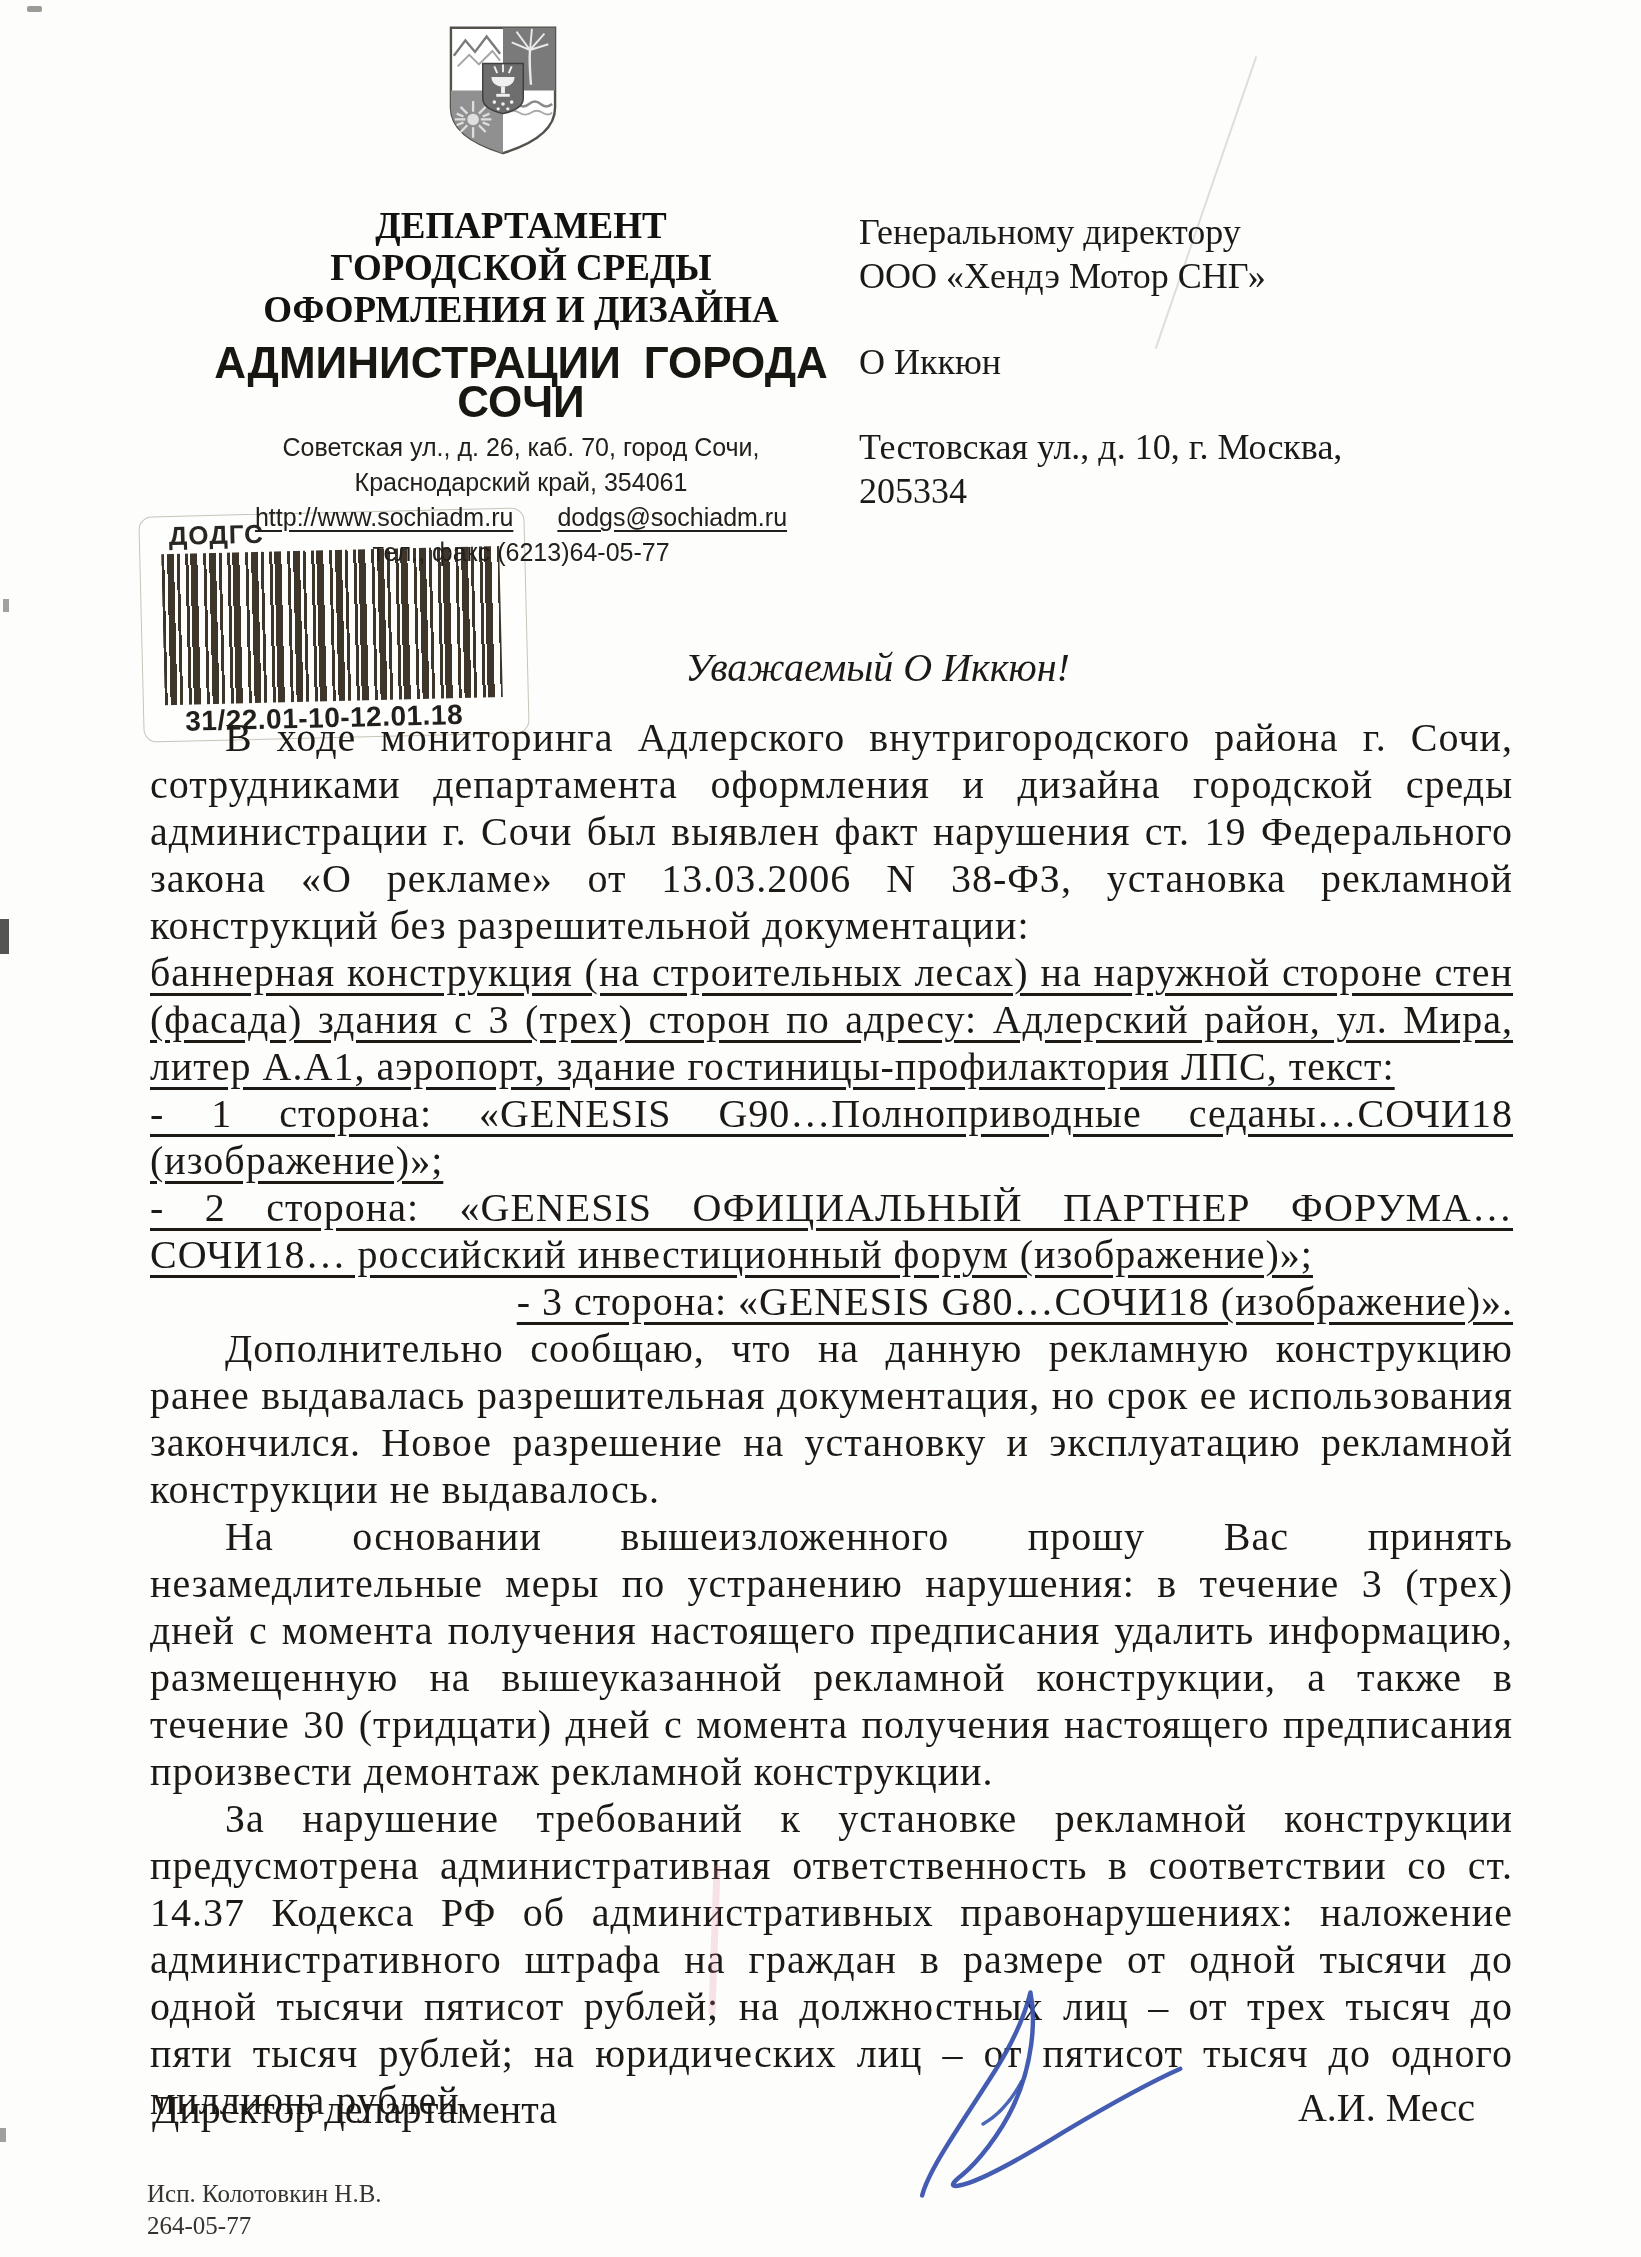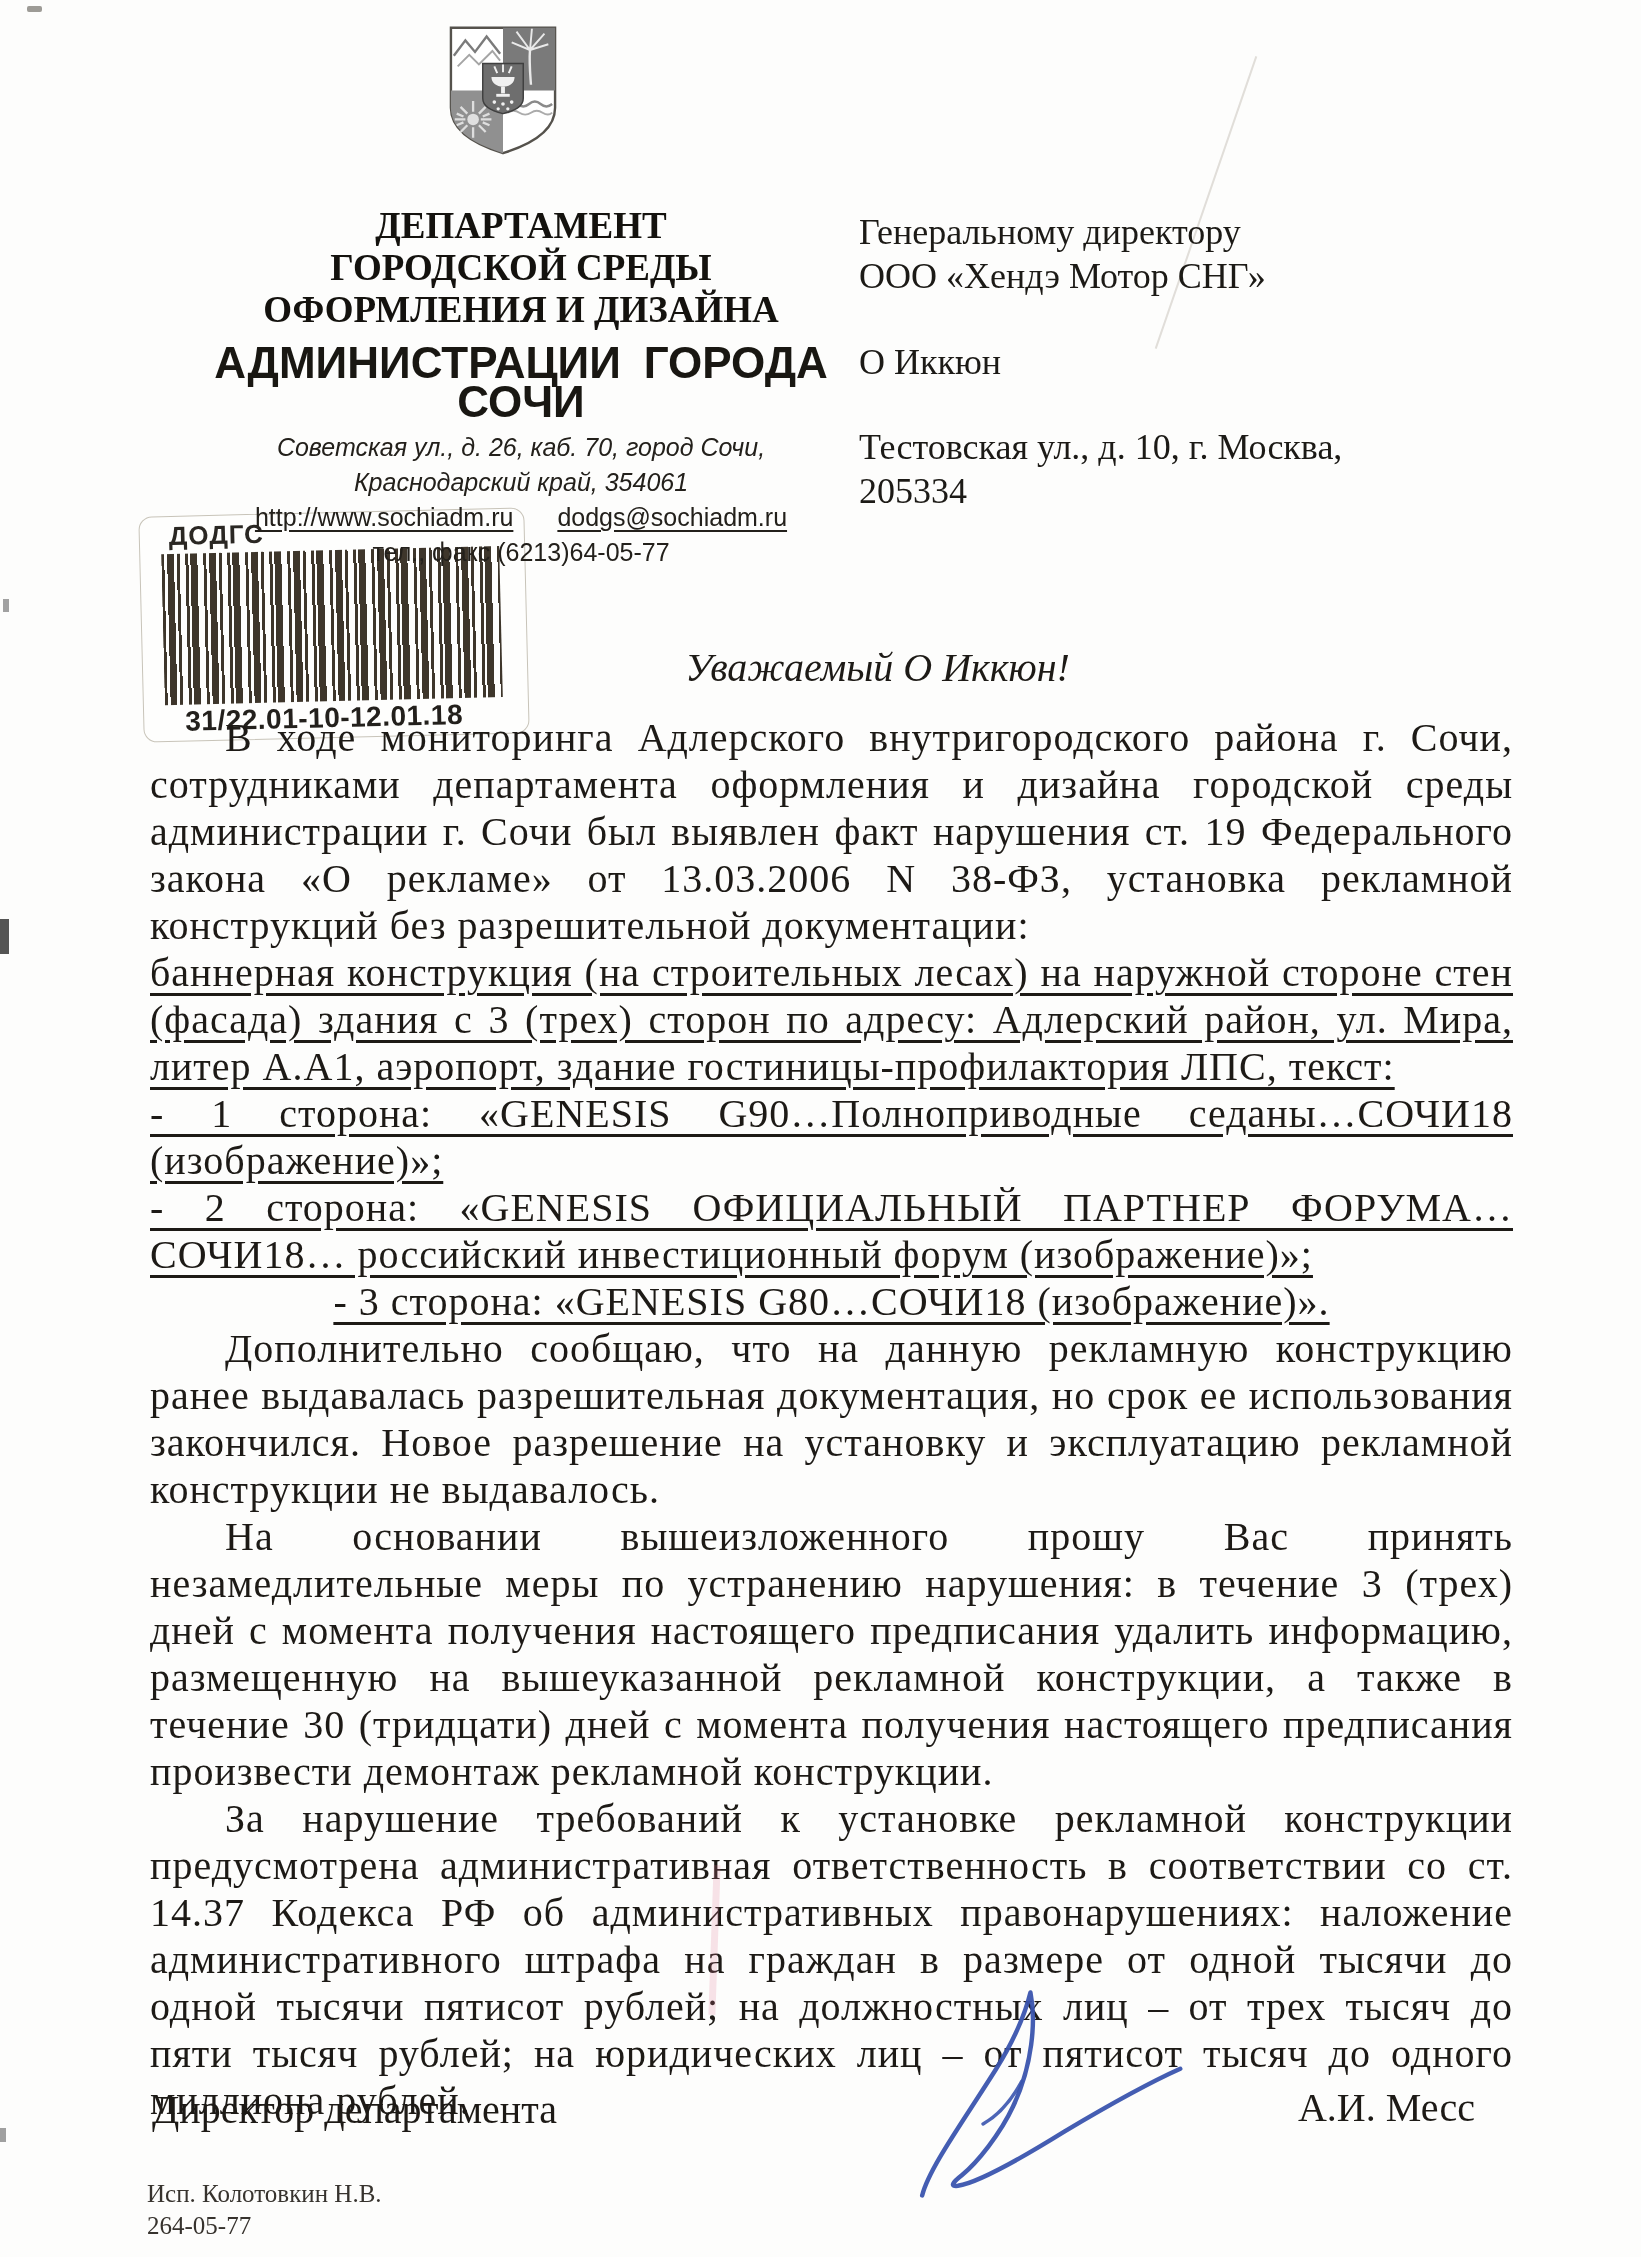--- a/index.html
+++ b/index.html
@@ -8,21 +8,21 @@
     background:#fdfdfc; overflow:hidden;
     color:#1f1c19;
     font-family:"Liberation Serif","DejaVu Serif",serif;
   }
 
   
   .emblem { position:absolute; left:446px; top:23px; z-index:3; }
   .letterhead { position:absolute; left:164px; top:205px; width:714px; text-align:center; z-index:3; }
   .lh-title { font-family:"Liberation Serif",serif; font-weight:700; font-size:37px; line-height:42px; color:#14120e; }
   .lh-admin { font-family:"Liberation Sans","DejaVu Sans",sans-serif; font-weight:700; font-size:44px; line-height:39px; margin-top:11.6px; word-spacing:10.6px; color:#191712; }
-  .lh-addr  { font-family:"Liberation Sans","DejaVu Sans",sans-serif; font-size:25px; line-height:35px; margin-top:9.7px; color:#23201b;font-style:italic; }
+  .lh-addr  { font-family:"Liberation Sans","DejaVu Sans",sans-serif; font-size:25px; line-height:35px; margin-top:9.7px; color:#23201b; }
   .lh-links { font-family:"Liberation Sans","DejaVu Sans",sans-serif; font-size:25px; line-height:35px; color:#23201b; }
   .lh-link  { text-decoration:underline; text-underline-offset:3.9px; }
   .lh-gap   { display:inline-block; width:44px; }
 
   
   .addressee { position:absolute; left:859px; top:210px; width:560px; font-size:36px; line-height:44px; color:#1c1a16; z-index:2; }
   .addr-name   { margin-top:42px; }
   .addr-street { margin-top:41px; }
 
   
@@ -45,21 +45,21 @@
 
   
   .salutation { position:absolute; left:150px; top:645px; width:1363px; box-sizing:border-box;
                 padding-left:92px; text-align:center; font-size:40px; line-height:46px; color:#1d1a16; z-index:2;font-style:italic; }
   .body { position:absolute; left:150px; top:714px; width:1363px;
           font-size:40px; line-height:47px; letter-spacing:1px;
           text-align:justify; color:#1d1a16; z-index:2; }
   .body p { margin:0; }
   .ind { text-indent:75px; }
   .u { text-decoration:underline; text-decoration-thickness:2.9px; text-underline-offset:6.8px; }
-  .no-just { text-align:center; }
+  .no-just { text-align:right; }
 
   
   .sig-title { position:absolute; left:152px; top:2086px; font-size:40px; color:#1d1a16; z-index:2; }
   .sig-name  { position:absolute; right:166px; top:2084px; font-size:40px; color:#1d1a16; z-index:2;text-align:right; }
   .signature-svg { position:absolute; left:869px; top:1977px; z-index:2; }
 
   
   .footer { position:absolute; left:147px; top:2178px; font-size:25px; line-height:32px; color:#37332e; z-index:2; }
 
   

